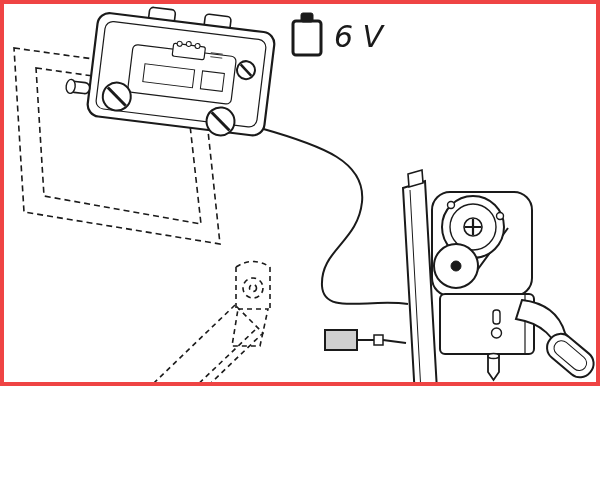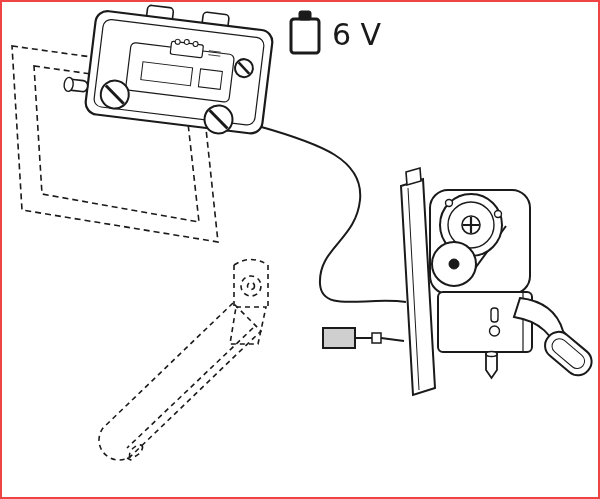--- a/index.html
+++ b/index.html
@@ -1,20 +1,21 @@
 <!DOCTYPE html>
 <html style="--line: #1a1a1a; --plug_fill: #cfcfcf; --background: #ffffff;"><head>
 <meta charset="utf-8">
 <style>
   html,body{margin:0;padding:0;background:#fff;}
   .stage{
-    width:600px;height:499px;box-sizing:border-box;
-    border:2px solid #ef4444;background:var(--background,#ffffff);
+    width:600px;height:386px;box-sizing:border-box;
+    border:4px solid #ef4444;background:var(--background,#ffffff);
     color:var(--line,#1a1a1a);position:relative;overflow:hidden;
     font-family:"DejaVu Sans",sans-serif;
+    font-style:italic;
   }
   svg{display:block;}
   svg text{font-family:"DejaVu Sans",sans-serif;font-weight:400;fill:currentColor;}
   .plug-fill{fill:var(--plug_fill,#cfcfcf);}
 </style>
 </head>
 <body>
 
 <div class="stage">
 <svg width="600" height="499" viewBox="0 0 600 499">

